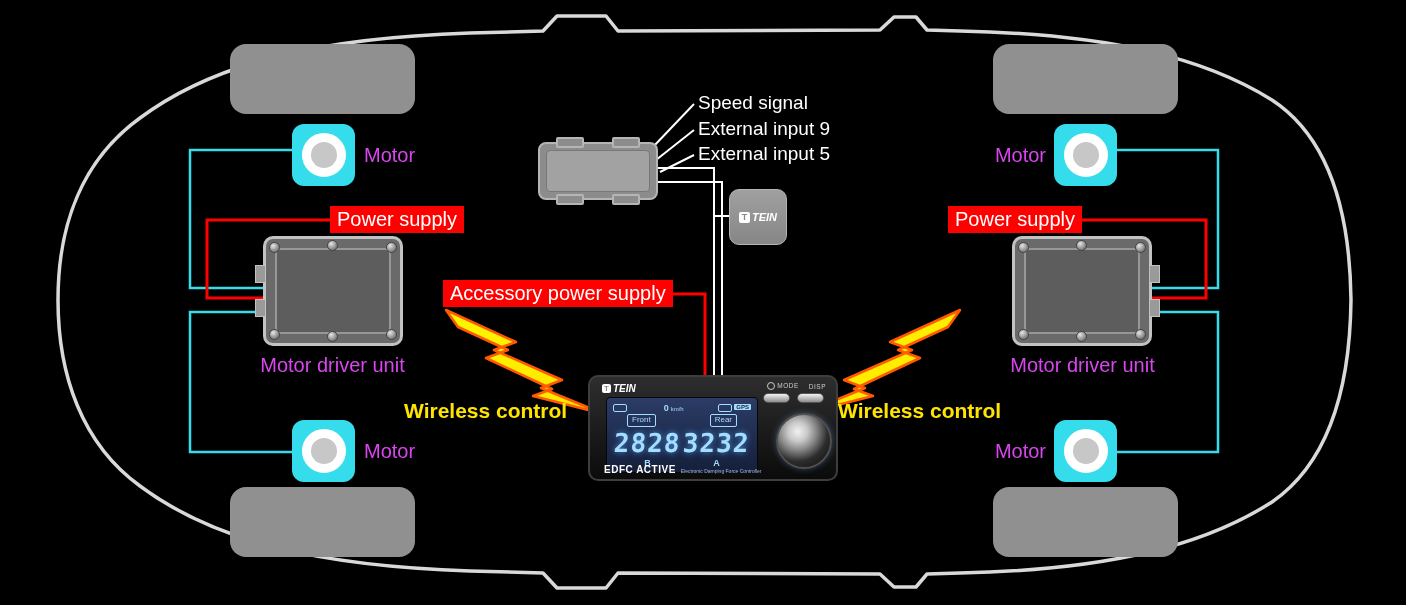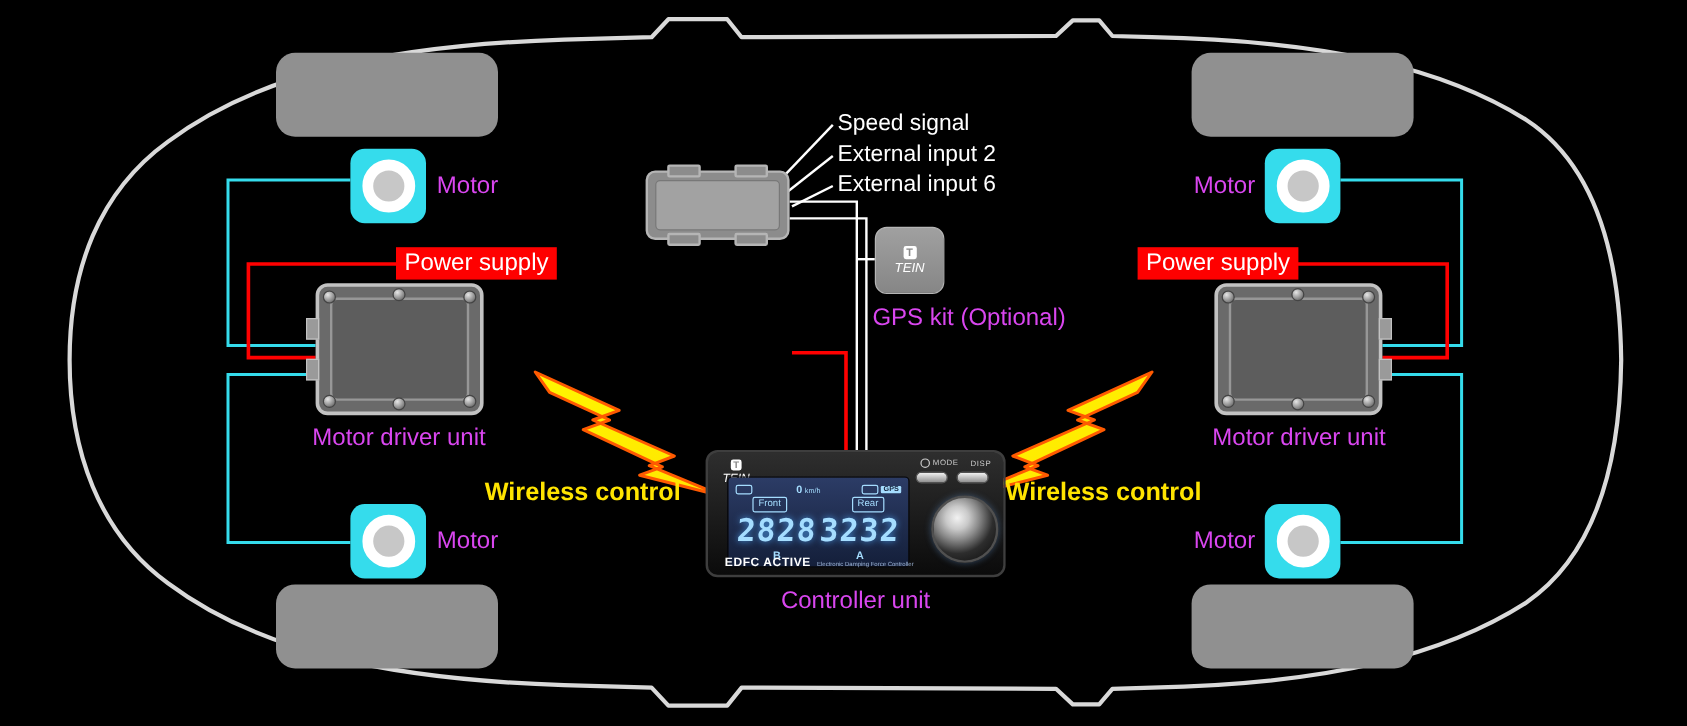--- a/index.html
+++ b/index.html
@@ -34,21 +34,21 @@
   .driver.left-tabs .dtab.t1{left:-11px;top:26px}.driver.left-tabs .dtab.t2{left:-11px;top:60px}
   .driver.right-tabs .dtab.t1{right:-11px;top:26px}.driver.right-tabs .dtab.t2{right:-11px;top:60px}
 
   
   .converter{position:absolute;width:120px;height:58px;background:#8c8c8c;border:2px solid #b5b5b5;border-radius:8px;box-sizing:border-box;}
   .conv-panel{position:absolute;inset:6px;background:#a2a2a2;border:1px solid #787878;border-radius:4px;}
   .conv-tab{position:absolute;width:24px;height:7px;background:#8c8c8c;border:2px solid #b5b5b5;border-radius:2px;}
 
   
   .gps{position:absolute;width:56px;height:54px;background:linear-gradient(#a0a0a0,#868686);border:1px solid #b5b5b5;border-radius:10px;display:flex;align-items:center;justify-content:center;}
-  .tein-logo{display:flex;align-items:center;gap:2px;color:#fff;font-weight:normal;font-style:italic;flex-direction:column;}
+  .tein-logo{display:flex;align-items:center;gap:2px;color:#fff;font-weight:bold;font-style:italic;}
   .gps .tein-logo{font-size:11px;}
   .tein-t{display:inline-block;width:11px;height:11px;background:#fff;color:#8a8a8a;font:bold 9px/11px "Liberation Sans",sans-serif;text-align:center;font-style:normal;border-radius:2px;}
   .tein-t::before{content:"T";}
 
   
   .controller{position:absolute;left:588px;top:375px;width:250px;height:106px;background:linear-gradient(#2e2e2e,#0b0b0b);border:2px solid #3e3e3e;border-radius:10px;box-sizing:border-box;}
   .ctl-logo{position:absolute;left:12px;top:6px;}
   .ctl-logo .tein-logo{font-size:10px;}
   .ctl-logo .tein-t{width:9px;height:9px;font-size:8px;line-height:9px;}
   .ctl-btn-row{position:absolute;right:10px;top:5px;display:flex;gap:10px;align-items:center;color:#ccc;font-size:6.5px;letter-spacing:.5px;}
@@ -164,28 +164,28 @@
     <span class="conv-tab" style="left:16px;bottom:-7px;"></span>
     <span class="conv-tab" style="right:16px;bottom:-7px;"></span>
   </div>
 
   <div class="gps" style="left:729px;top:189px;">
     <span class="tein-logo">
         <i class="tein-t"></i>
         <span>TEIN</span>
       </span>
   </div>
-  <div class="lbl" style="left:727px;top:252px;">GPS kit (Optional)</div>
 
   <div class="sig-lbl" style="left:698px;top:92px;">Speed signal</div>
-  <div class="sig-lbl" style="left:698px;top:118px;">External input 2</div>
-  <div class="sig-lbl" style="left:698px;top:143px;">External input 6</div>
+  <div class="sig-lbl" style="left:698px;top:118px;">External input 9</div>
+  <div class="sig-lbl" style="left:698px;top:143px;">External input 5</div>
 
   <div class="red-tag" style="left:330px;top:206px;">Power supply</div>
   <div class="red-tag" style="left:948px;top:206px;">Power supply</div>
+  <div class="red-tag" style="left:443px;top:280px;">Accessory power supply</div>
 
   <div class="yellow-lbl" style="left:404px;top:399px;">Wireless control</div>
   <div class="yellow-lbl" style="left:838px;top:399px;">Wireless control</div>
 
   <div class="controller">
     <div class="ctl-logo">
       <span class="tein-logo">
           <i class="tein-t"></i>
           <span>TEIN</span>
         </span>
@@ -219,15 +219,14 @@
         <span>B</span>
         <span>A</span>
       </div>
     </div>
     <div class="knob"></div>
     <div class="ctl-product">
       <span class="prod-name">EDFC ACTIVE</span>
       <span class="prod-tag">Electronic Damping Force Controller</span>
     </div>
   </div>
-  <div class="lbl center" style="left:588px;top:488px;width:250px;">Controller unit</div>
 
 </div>
 
 </body></html>

